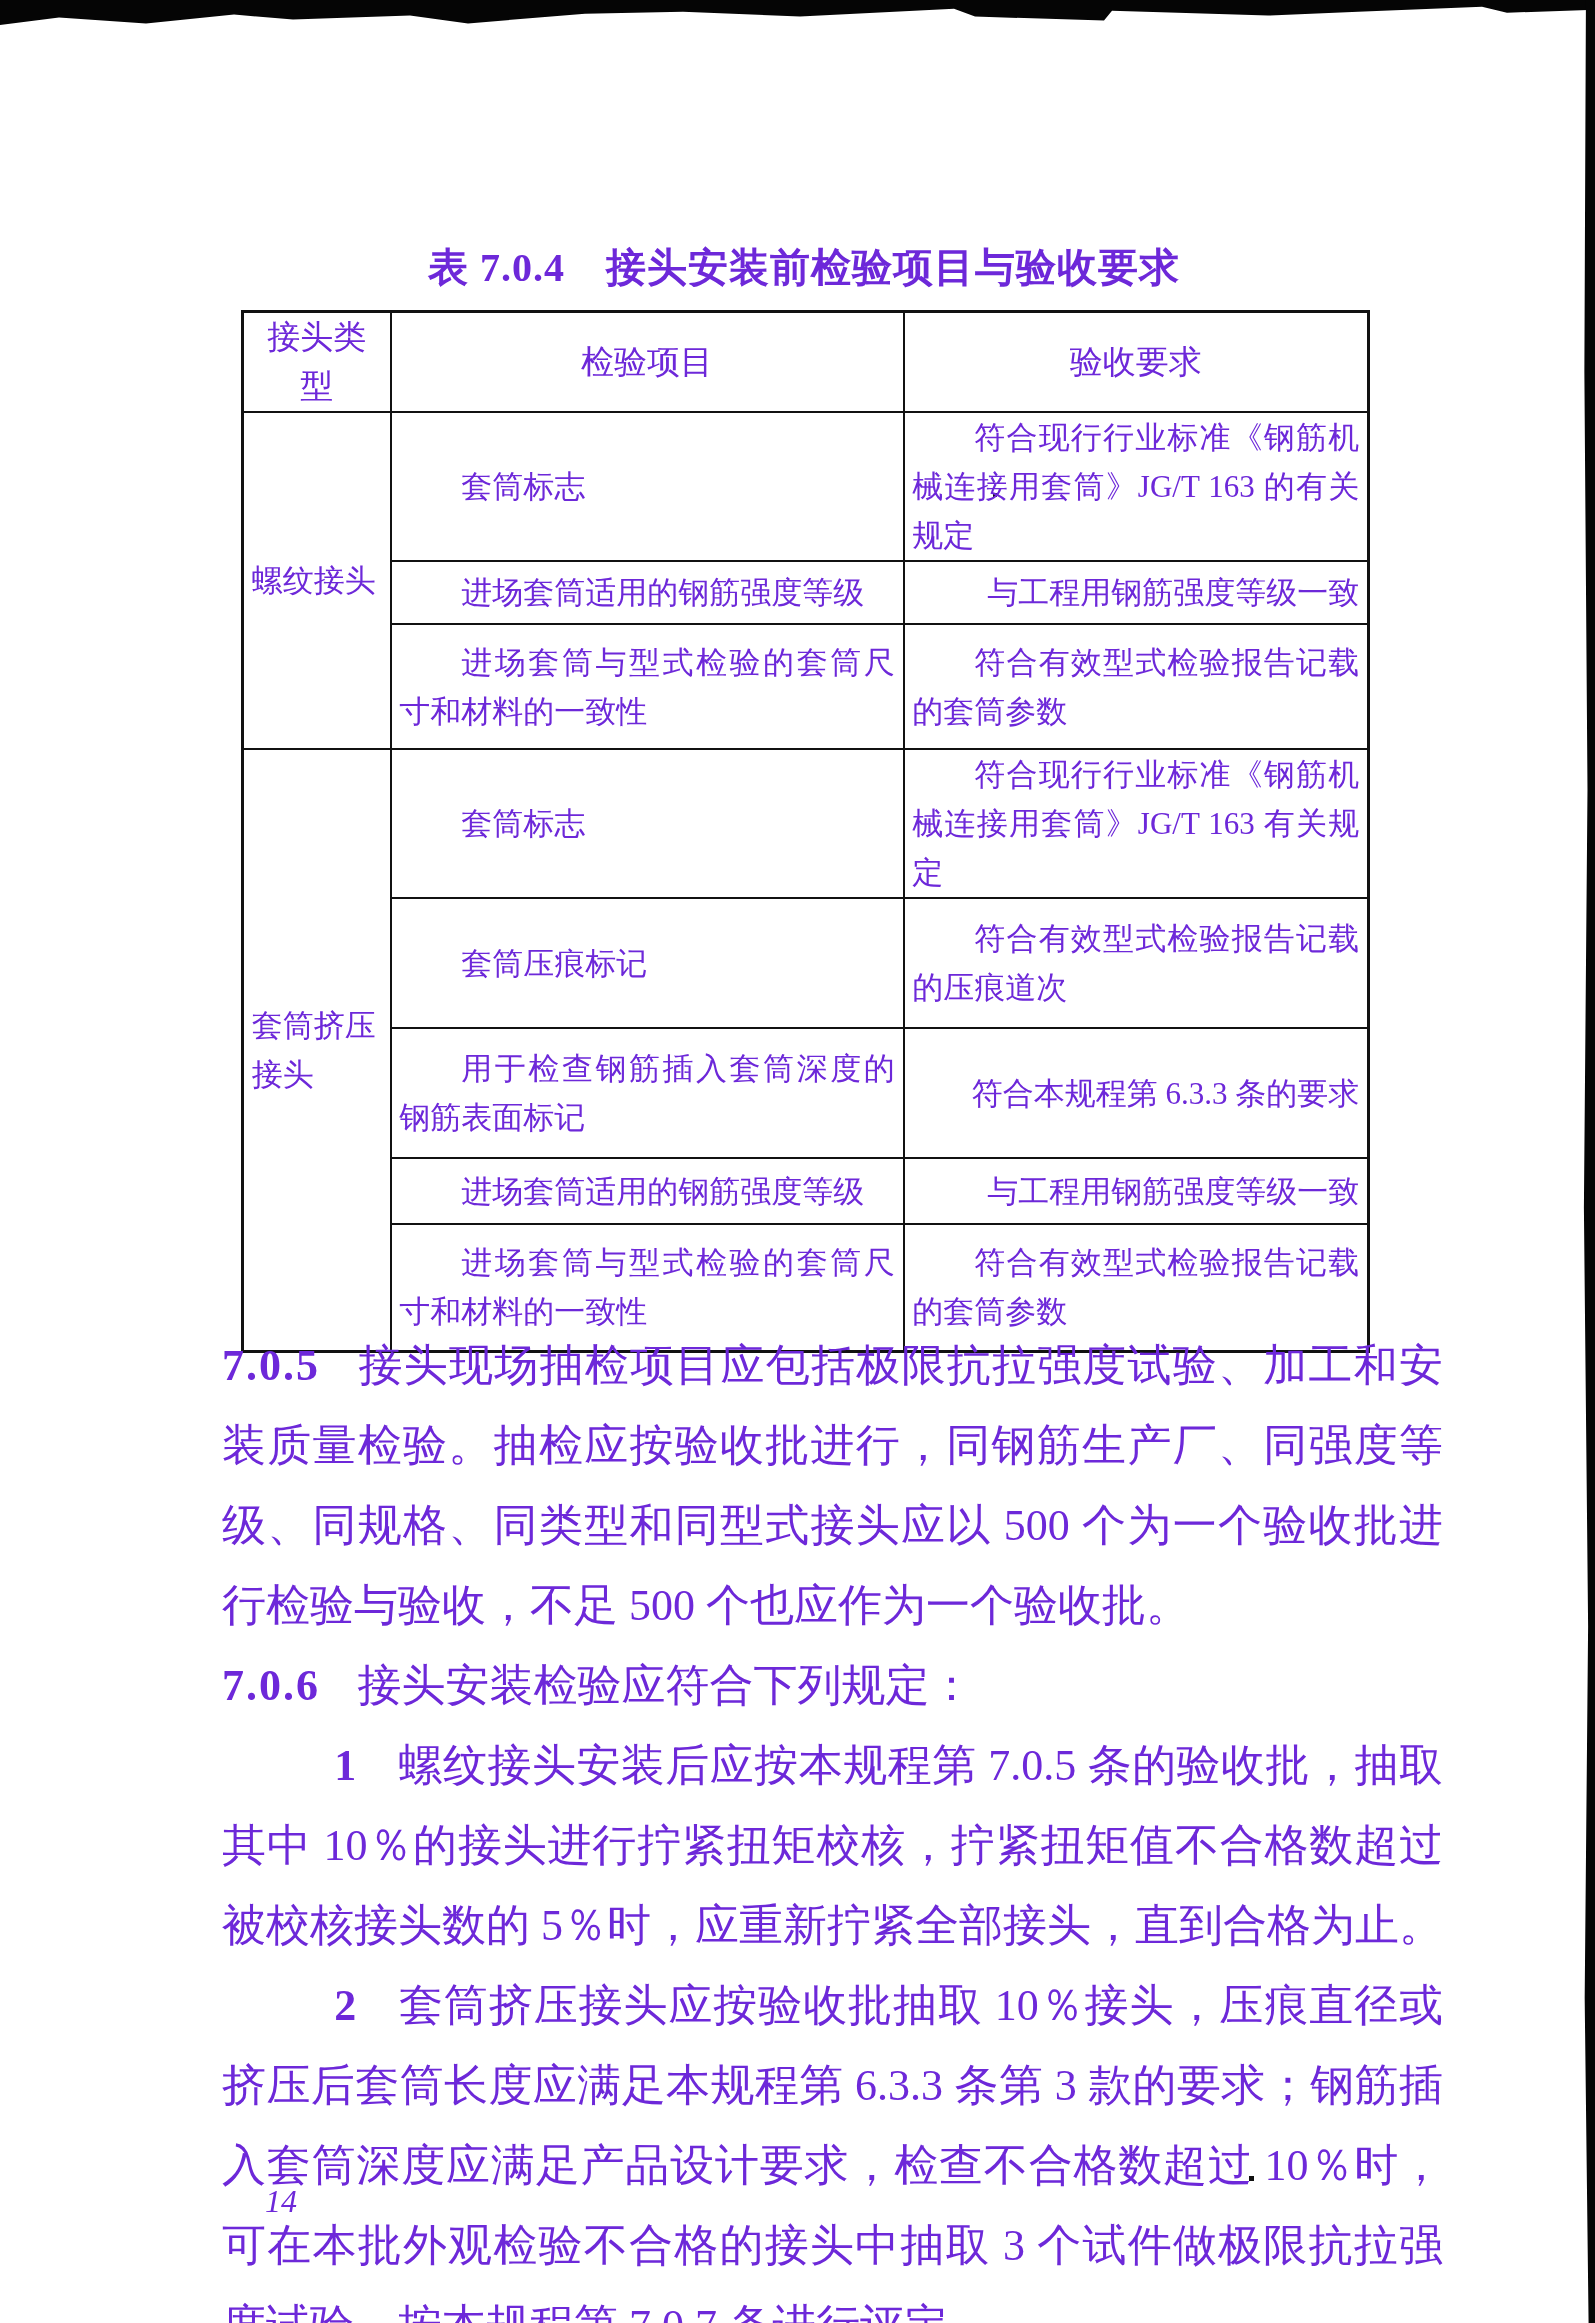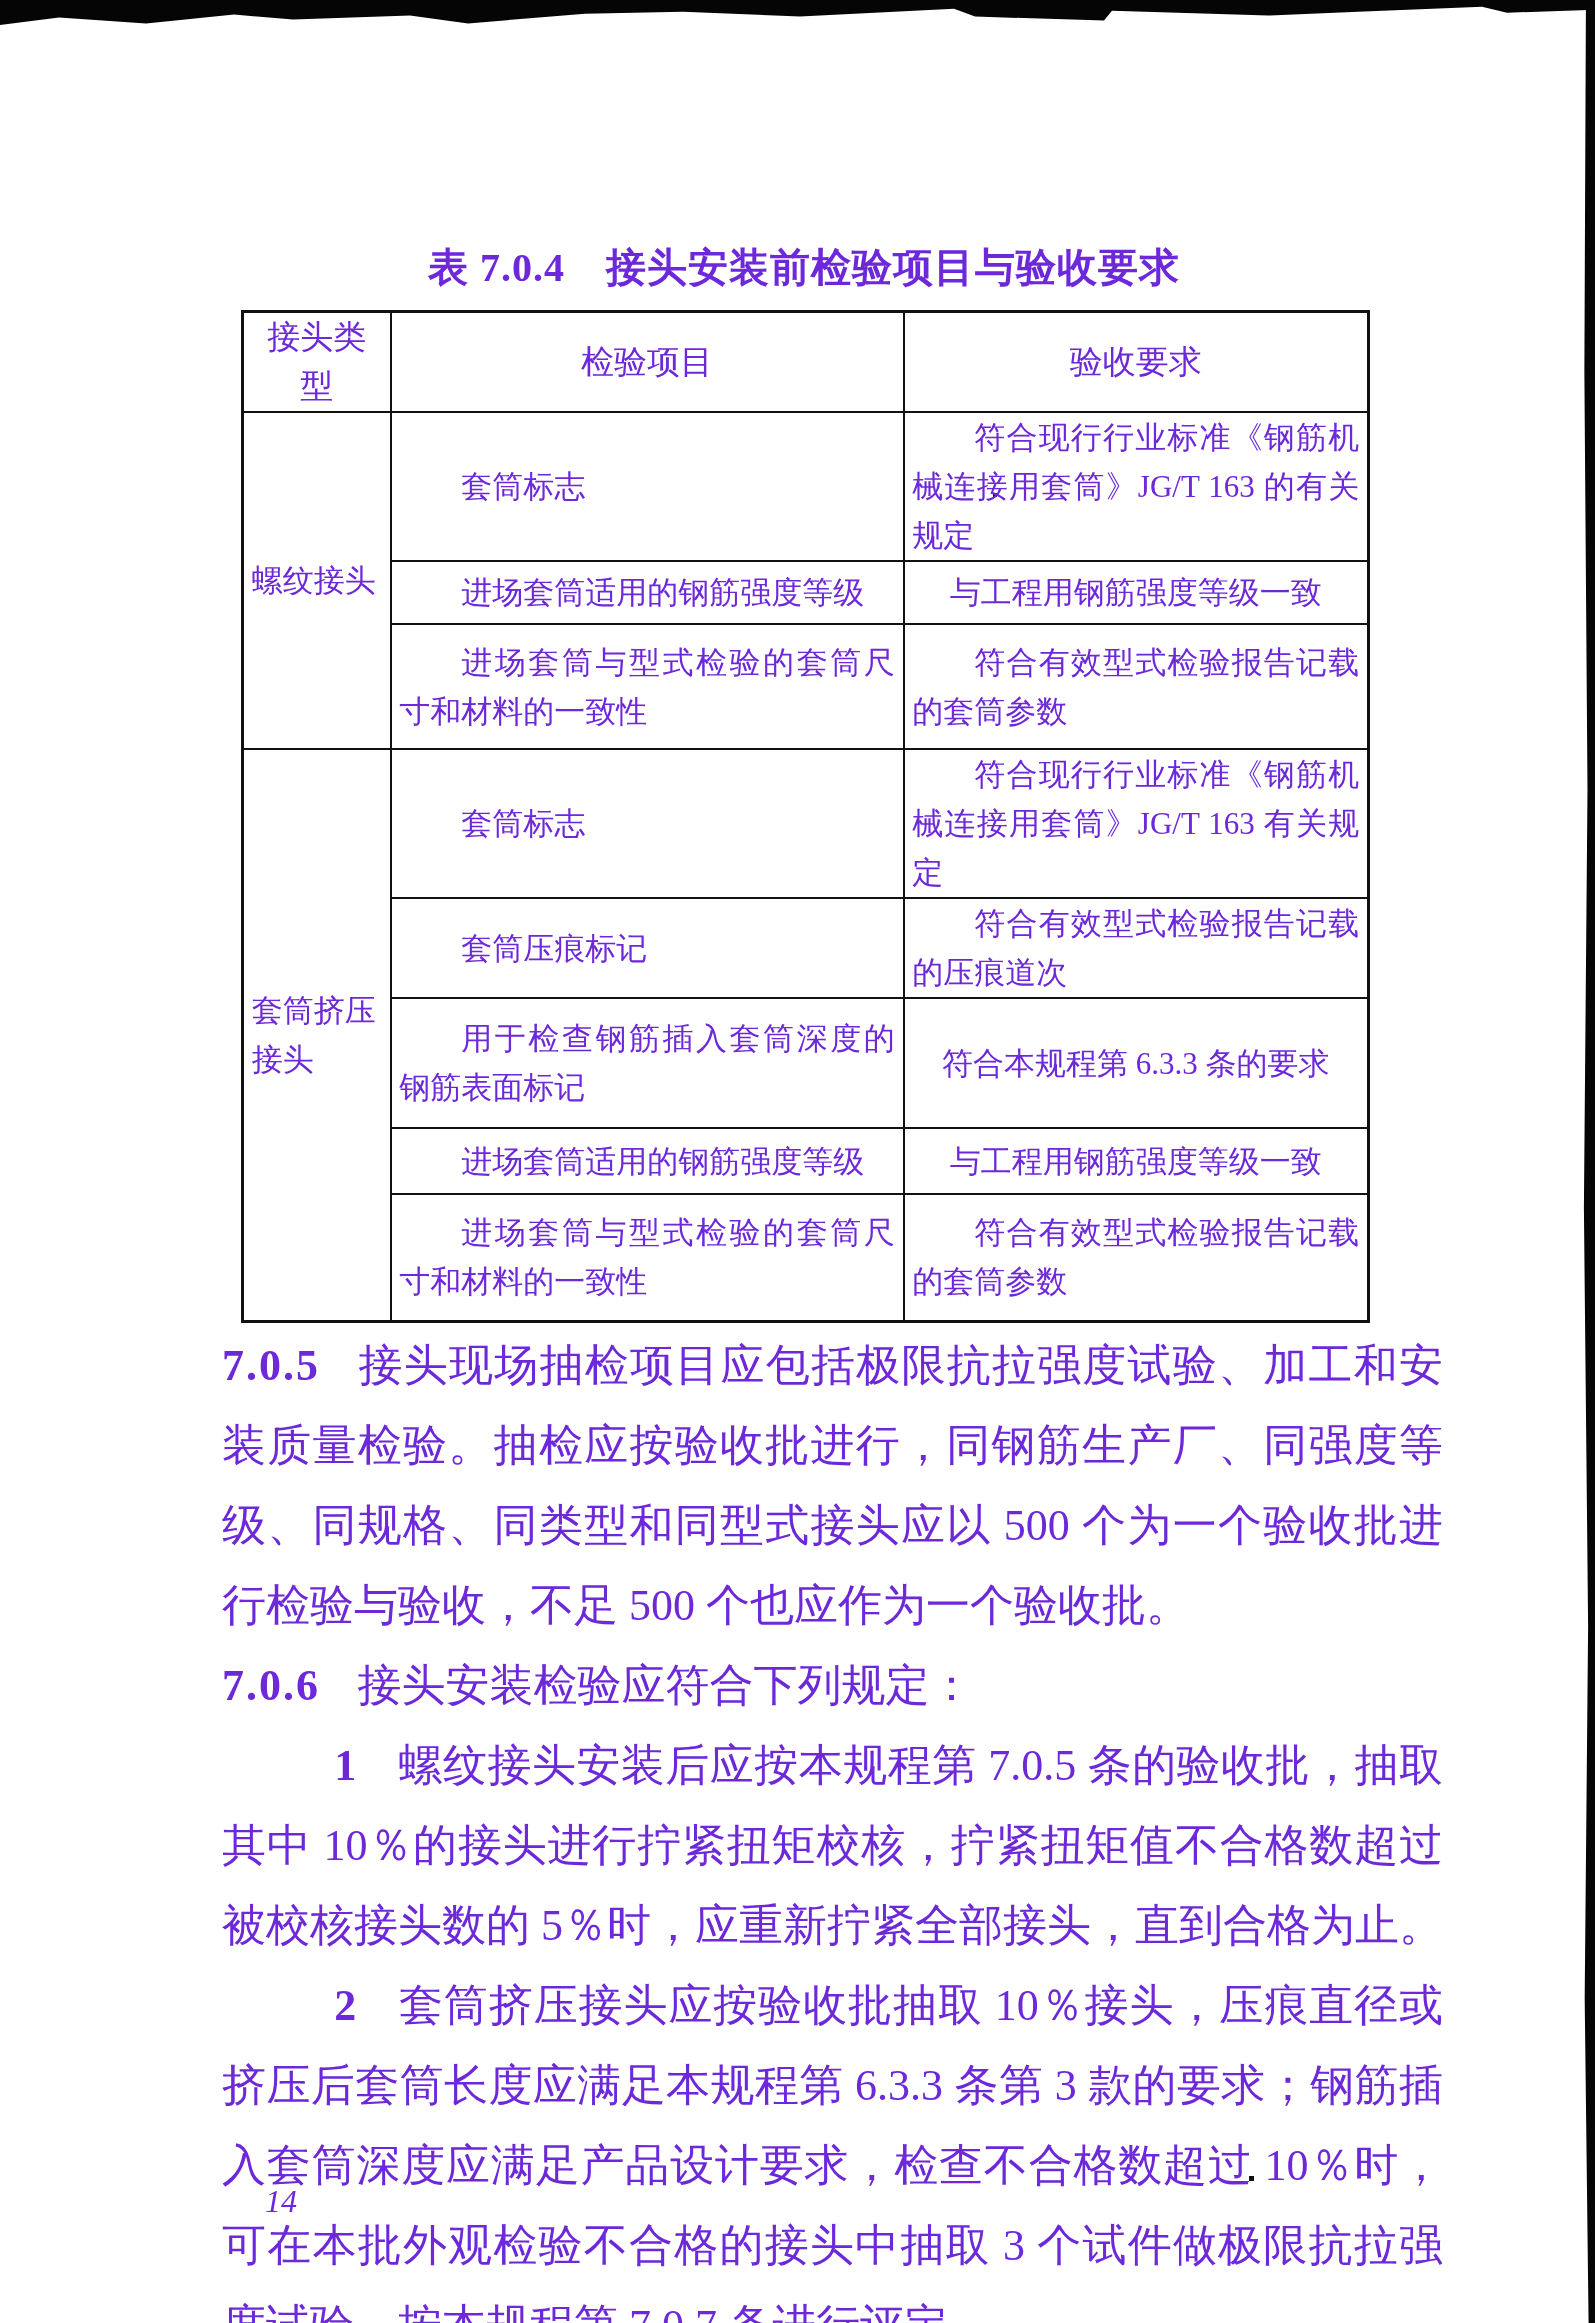--- a/index.html
+++ b/index.html
@@ -80,21 +80,21 @@
   }
   td.type-cell {
     text-align: left;
     padding: 0 3.9px;
   }
   td.ind {
     text-align: justify;
     text-indent: 2em;
   }
   td.ctr {
-    text-align: center;
+    text-align: right;
     text-indent: 0;
   }
 
   
   .doc-body {
     position: absolute;
     left: 222px; top: 1326px;
     width: 1221px;
     font-size: 44px;
     line-height: 80px;
@@ -162,21 +162,21 @@
       <tr style="height:125px">
         <td class="ind">进场套筒与型式检验的套筒尺寸和材料的一致性</td>
         <td class="ind">符合有效型式检验报告记载的套筒参数</td>
       </tr>
 
       <tr style="height:136px">
         <td rowspan="5" class="type-cell">套筒挤压接头</td>
         <td class="ind">套筒标志</td>
         <td class="ind">符合现行行业标准《钢筋机械连接用套筒》JG/T 163 有关规定</td>
       </tr>
-      <tr style="height:100px">
+      <tr style="height:130px">
         <td class="ind">套筒压痕标记</td>
         <td class="ind">符合有效型式检验报告记载的压痕道次</td>
       </tr>
       <tr style="height:130px">
         <td class="ind">用于检查钢筋插入套筒深度的钢筋表面标记</td>
         <td class="ctr">符合本规程第 6.3.3 条的要求</td>
       </tr>
       <tr style="height:66px">
         <td class="ind">进场套筒适用的钢筋强度等级</td>
         <td class="ctr">与工程用钢筋强度等级一致</td>

